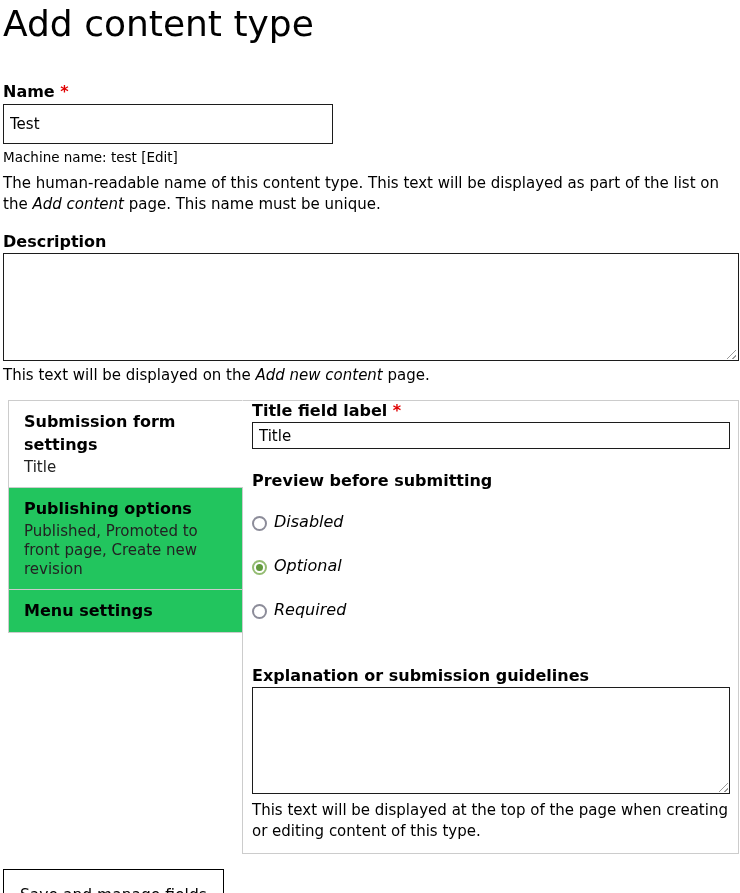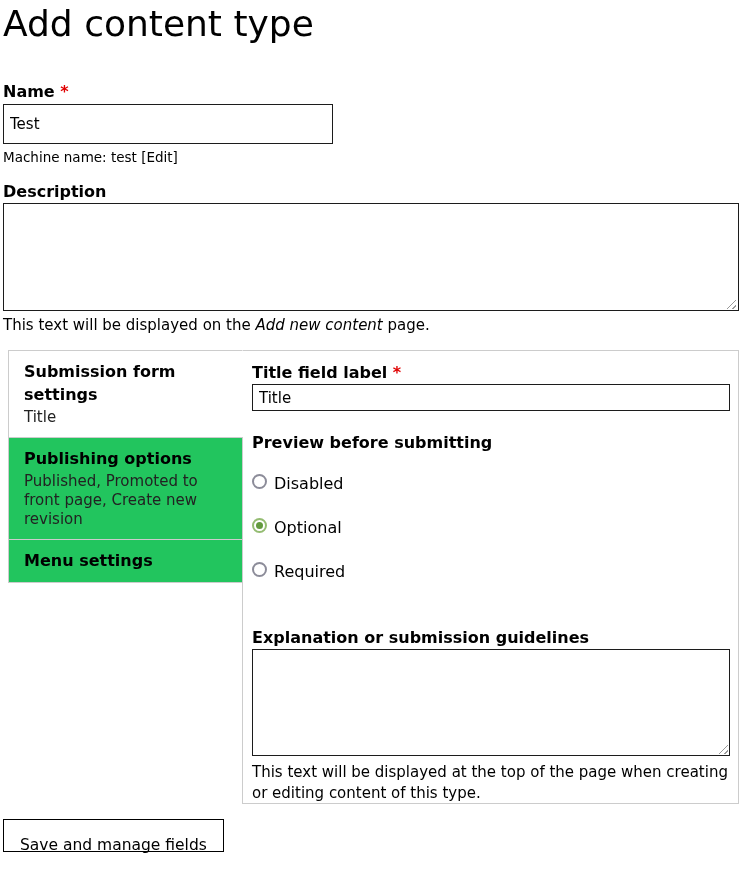--- a/index.html
+++ b/index.html
@@ -46,26 +46,26 @@
     background: #22c55e; border: solid #ccc; border-width: 1px 1px 0 1px;
     padding: 9px 15px 10px 15px; cursor: pointer;
   }
   .vtab.last { border-bottom: 1px solid #ccc; }
   .vtab.selected { background: #fff; border-right-color: #fff; }
   .vtab-title { display: block; font-weight: 700; font-size: 16px; line-height: 23px; color: #000; }
   .vtab-summary { display: block; font-size: 15px; line-height: 19px; margin-top: 2px; color: #222; }
 
   .vtabs-pane {
     flex: 1 1 auto; background: #fff; border: 1px solid #ccc;
-    padding: 12px 8px 18px 9px;
+    padding: 0 8px 18px 9px;
   }
   .vtabs-pane .flabel { font-size: 16px; margin-bottom: 2px; }
   #title-input { width: 478px; height: 27px; }
   .preview-group { margin-top: 22px; }
-  .radio-row { display: flex; align-items: flex-start; margin-top: 22px; cursor: pointer; }
+  .radio-row { display: flex; align-items: flex-end; margin-top: 22px; cursor: pointer; font-style: italic; }
   .radio-row + .radio-row { margin-top: 25px; }
   .radio {
     width: 15px; height: 15px; border-radius: 50%; background: #fff;
     border: 2px solid #8c8c99; margin-right: 7px; position: relative; flex: 0 0 15px;
   }
   .radio.checked { border-color: #94bc72; }
   .radio.checked::after {
     content: ""; position: absolute; left: 2px; top: 2px; width: 7px; height: 7px;
     border-radius: 50%; background: #639a3e;
   }
@@ -82,20 +82,21 @@
 </style>
 </head>
 <body>
 
 <h1 class="page-title">Add content type</h1>
 
 <div class="form-item">
   <label class="flabel"><span>Name</span> <span class="req">*</span></label>
   <input class="text" style="width: 330px;" type="text" value="Test">
   <div class="machine-name"><span>Machine name: test</span> <span>[Edit]</span></div>
+  <div class="help"><span>The human-readable name of this content type. This text will be displayed as part of the list on the </span><span class="em">Add content</span><span> page. This name must be unique.</span></div>
 </div>
 
 <div class="desc-section">
   <label class="flabel">Description</label>
   <div class="ta-wrap">
     <textarea class="ta" style=""></textarea>
     <div class="grip"></div>
   </div>
   <div class="help desc-help"><span>This text will be displayed on the </span><span class="em">Add new content</span><span> page.</span></div>
 </div>

